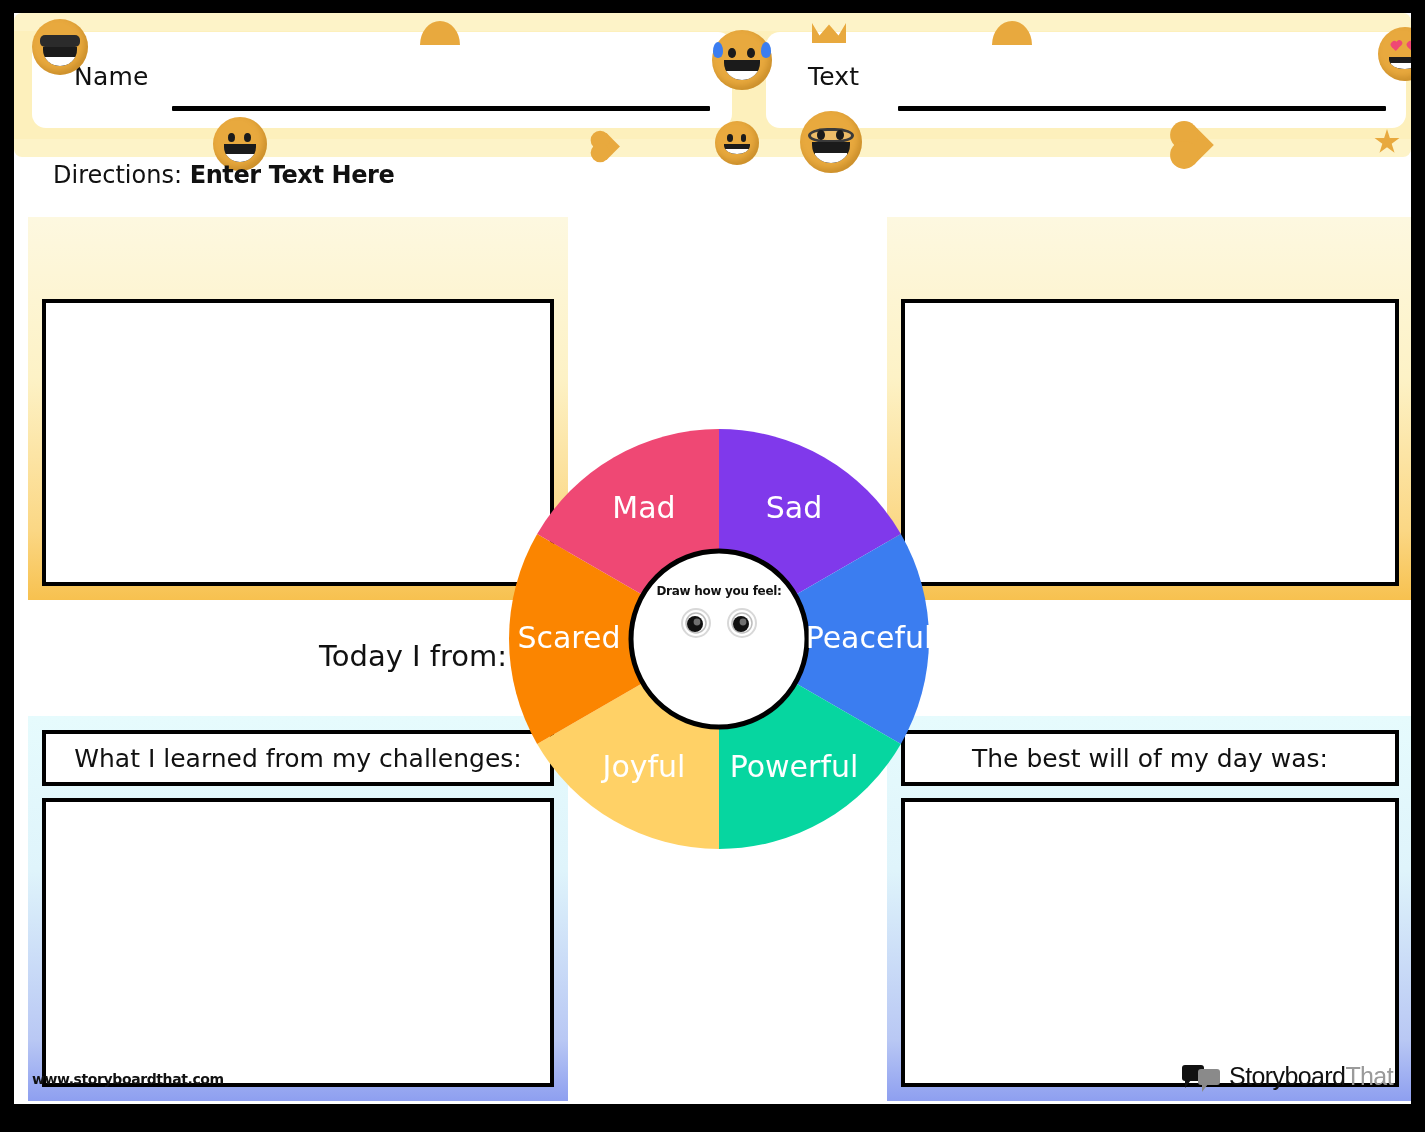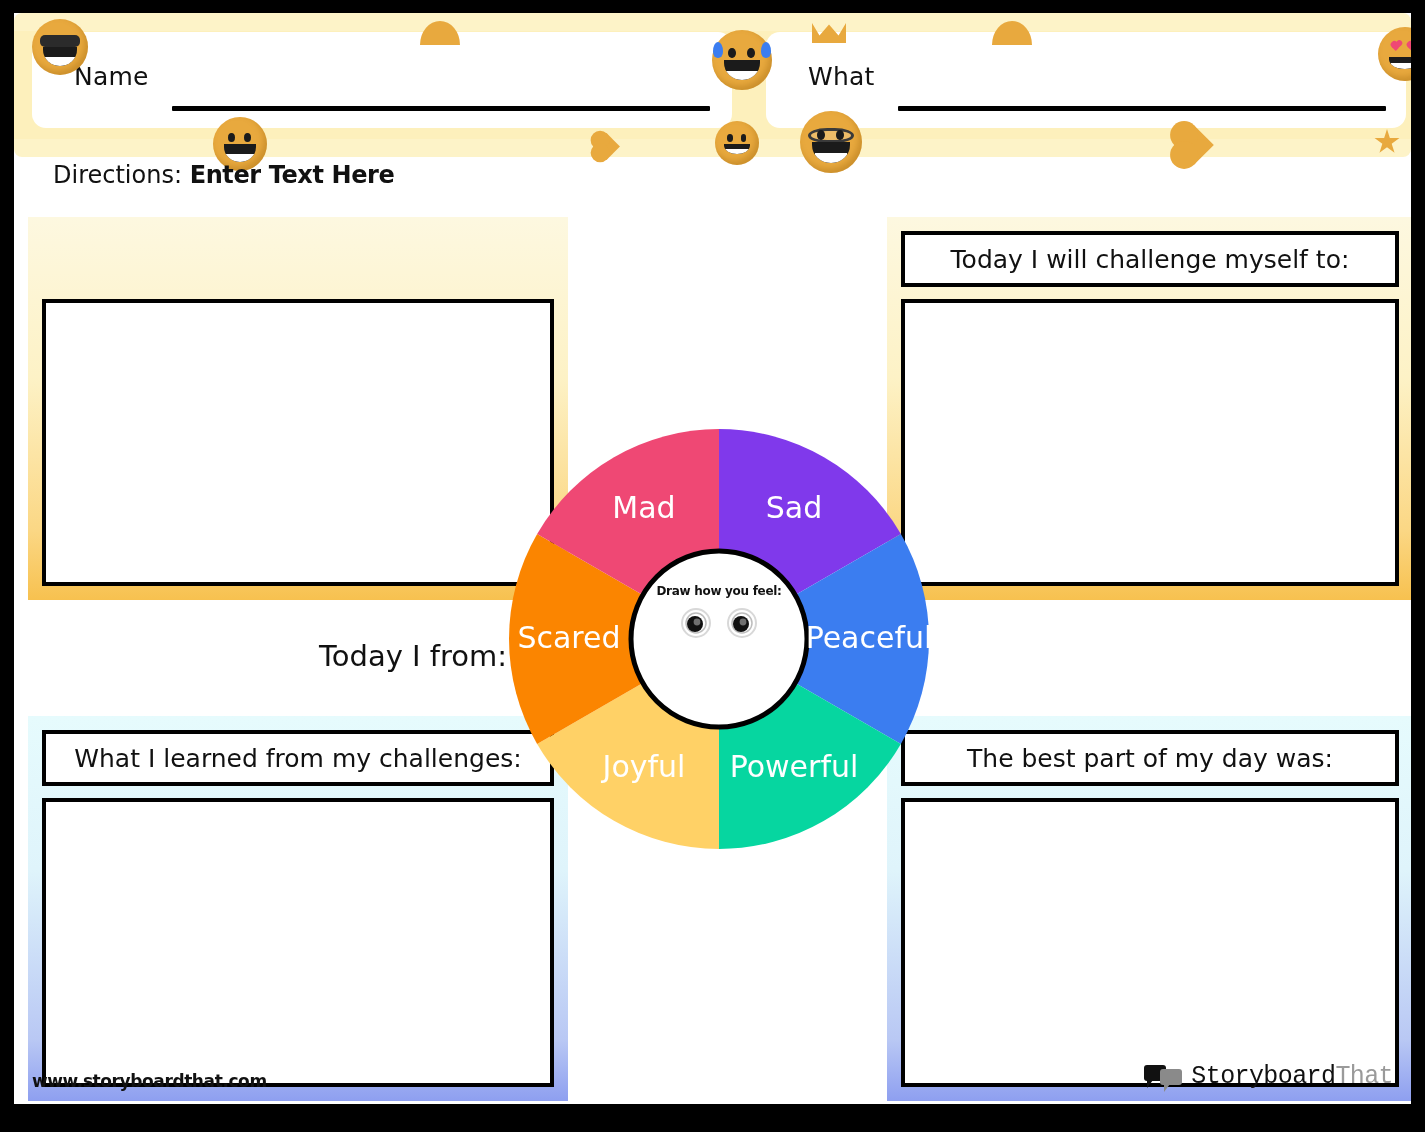--- a/index.html
+++ b/index.html
@@ -303,21 +303,21 @@
     fill: #111111;
     text-anchor: middle;
     letter-spacing: -0.3px;
   }
 
   
   .url-watermark {
     position: absolute;
     left: 18px;
     top: 1058px;
-    font-size: 17px;
+    font-size: 14px;
     font-weight: bold;
     color: #111111;
     font-family: "DejaVu Sans", sans-serif;
     letter-spacing: -0.4px;
   }
   .sbt-logo {
     position: absolute;
     right: 18px;
     top: 1046px;
     height: 34px;
@@ -353,42 +353,42 @@
   }
   .sbt-bubbles .b2::after {
     content: "";
     position: absolute;
     left: 4px; top: 15px;
     border-left: 6px solid #8a8a8a;
     border-bottom: 8px solid transparent;
   }
   .sbt-text {
     font-size: 25px;
-    font-family: Liberation Mono, monospace;
+    font-family: Liberation Sans, sans-serif;
     letter-spacing: -0.6px;
   }
   .sbt-text .s1 { color: #111111; }
   .sbt-text .s2 { color: #9a9a9a; }
 </style>
 </head>
 <body>
 
 <div id="page">
   <div class="canvas">
 
     <div class="header-band">
       <div class="band-inner"></div>
 
       <div class="name-card">
         <div class="field-label">Name</div>
         <div class="field-rule"></div>
       </div>
 
       <div class="date-card">
-        <div class="field-label">What</div>
+        <div class="field-label">Text</div>
         <div class="field-rule"></div>
       </div>
     </div>
 
     <div class="deco">
       <div class="ef sunglasses" style="left:18px; top:6px; width:56px; height:56px;">
         <div class="eye l"></div>
         <div class="eye r"></div>
         <div class="mouth"></div>
       </div>
@@ -439,31 +439,30 @@
     <div class="directions">
       <span class="d-label">Directions:</span>
       <span class="d-value">Enter Text Here</span>
     </div>
 
     <div class="panel panel-top panel-tl">
       <div class="panel-body"></div>
     </div>
 
     <div class="panel panel-top panel-tr">
-      <div class="panel-title">Today I will challenge myself to:</div>
       <div class="panel-body"></div>
     </div>
 
     <div class="panel panel-bottom panel-bl">
       <div class="panel-title">What I learned from my challenges:</div>
       <div class="panel-body"></div>
     </div>
 
     <div class="panel panel-bottom panel-br">
-      <div class="panel-title">The best part of my day was:</div>
+      <div class="panel-title">The best will of my day was:</div>
       <div class="panel-body"></div>
     </div>
 
     <div class="today-feel">Today I from:</div>
 
     <div class="wheel-wrap">
       <svg class="wheel-svg" width="420" height="420" viewBox="0 0 420 420">
         <g id="wheel-segments">
             <path d="M 210 210 L 210 0 A 210 210 0 0 1 391.8653347947321 105.00000000000001 Z" fill="#8039EB"></path>
             <path d="M 210 210 L 391.8653347947321 105.00000000000001 A 210 210 0 0 1 391.8653347947321 315 Z" fill="#3B7DF0"></path>

